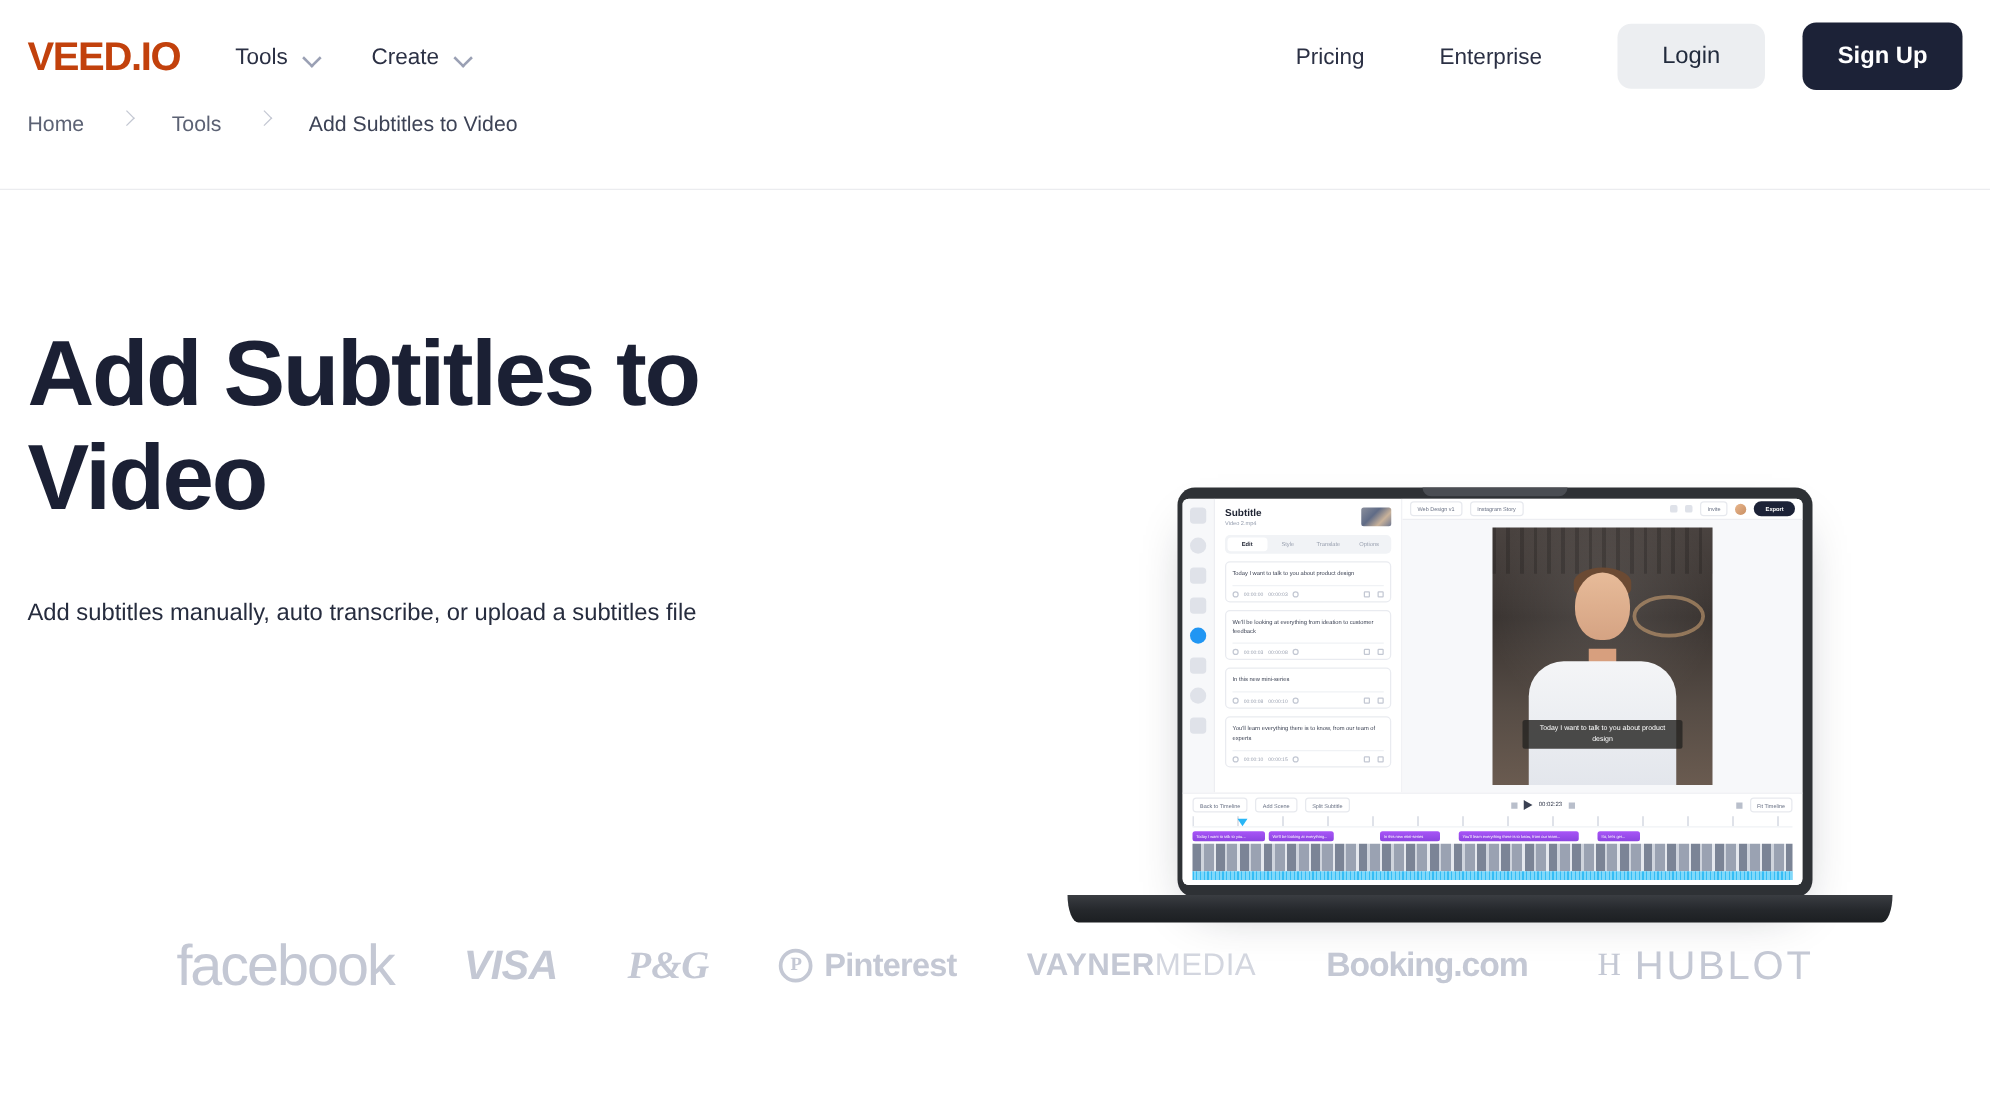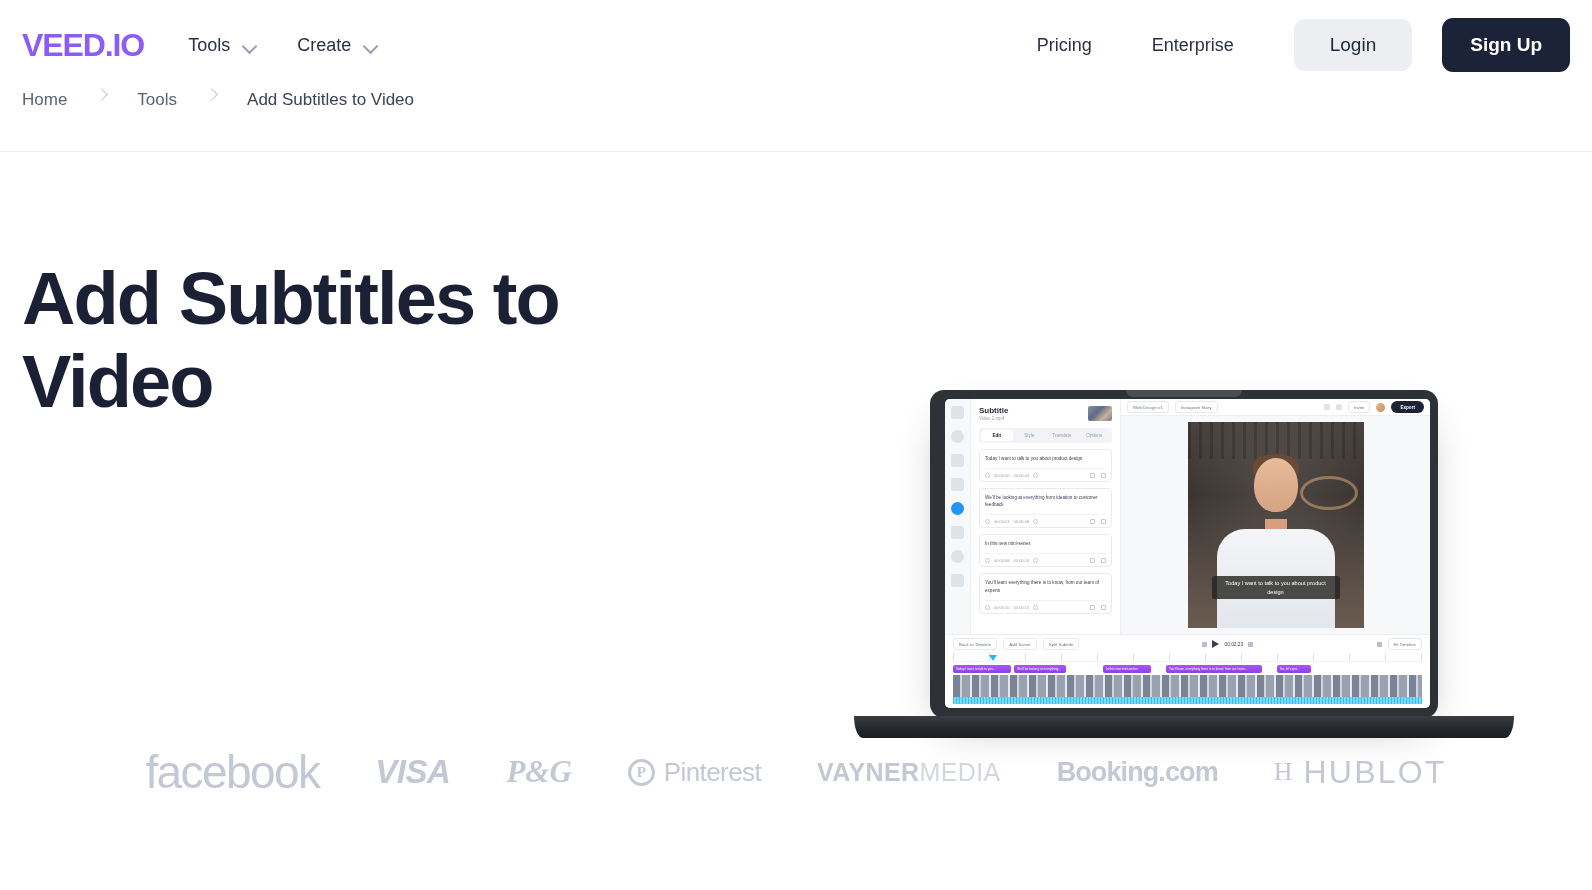--- a/index.html
+++ b/index.html
@@ -17,21 +17,21 @@
     height: 90px;
     display: flex;
     align-items: center;
     padding: 0 22px;
     background: #ffffff;
   }
   .logo {
     font-size: 32px;
     font-weight: 800;
     letter-spacing: -1.1px;
-    color: #8b5cf6;
+    color: #c2410c;
     margin-right: 44px;
     white-space: nowrap;
   }
   .nav-left { display: flex; align-items: center; gap: 40px; }
   .nav-item {
     display: flex; align-items: center; gap: 14px;
     font-size: 18px; color: #2b3044; cursor: pointer;
   }
   .chev {
     width: 13px; height: 8px; display: inline-block; position: relative;
@@ -156,25 +156,25 @@
   .btn-arrow-circle svg { display: block; }
 
   
   .hero-right {
     position: absolute;
     left: 838px; top: 232px;
     width: 690px; height: 400px;
   }
   .laptop-lid {
     position: absolute;
-    left: 92px; top: 6px;
+    left: 104px; top: 6px;
     width: 508px; height: 328px;
     background: #2e3135;
     border-radius: 14px;
-    padding: 9px 8px 10px 15px;
+    padding: 9px 8px 10px 4px;
     box-shadow: 0 20px 40px -18px rgba(20,25,40,0.45);
   }
   .laptop-screen {
     width: 100%; height: 100%;
     background: #ffffff;
     border-radius: 5px;
     overflow: hidden;
     position: relative;
     display: flex;
     flex-direction: column;
@@ -364,21 +364,21 @@
   .logo-visa { font-size: 33px; font-weight: 800; font-style: italic; letter-spacing: -0.5px; }
   .logo-pg { font-size: 31px; font-weight: 600; font-style: italic; font-family: "Liberation Serif", serif; }
   .logo-pin { display: flex; align-items: center; gap: 9px; }
   .pin-circle {
     width: 27px; height: 27px; border-radius: 50%;
     border: 3px solid #c4c8d4;
     display: flex; align-items: center; justify-content: center;
     font-size: 15px; font-weight: 700; color: #c4c8d4;
     font-family: "Liberation Serif", serif;
   }
-  .logo-pin-text { font-size: 26px; font-weight: 400; letter-spacing: -0.6px; }
+  .logo-pin-text { font-size: 26px; font-weight: 700; letter-spacing: -0.6px; }
   .logo-vayner { font-size: 25px; letter-spacing: 0.4px; }
   .logo-vayner b { font-weight: 700; }
   .logo-vayner span { font-weight: 400; color: #d3d6df; }
   .logo-booking { font-size: 27px; font-weight: 700; letter-spacing: -0.9px; }
   .logo-hublot { display: flex; align-items: center; gap: 11px; }
   .hublot-mark { font-size: 26px; font-weight: 400; font-family: "Liberation Serif", serif; }
   .logo-hublot-text { font-size: 32px; font-weight: 400; letter-spacing: 2.2px; }
 </style>
 </head>
 <body>
@@ -410,20 +410,21 @@
   <span class="crumb-sep"></span>
   <span class="crumb">Tools</span>
   <span class="crumb-sep"></span>
   <span class="crumb current">Add Subtitles to Video</span>
 </div>
 
 <div class="hero">
 
   <div class="hero-left">
     <h1 class="hero-title">Add Subtitles to Video</h1>
+    <p class="hero-sub">Add subtitles manually, auto transcribe, or upload a subtitles file</p>
 
   </div>
 
   <div class="hero-right">
     <div class="laptop-lid">
       <div class="laptop-screen">
 
         <div class="ed-top">
 
           <div class="ed-rail">

